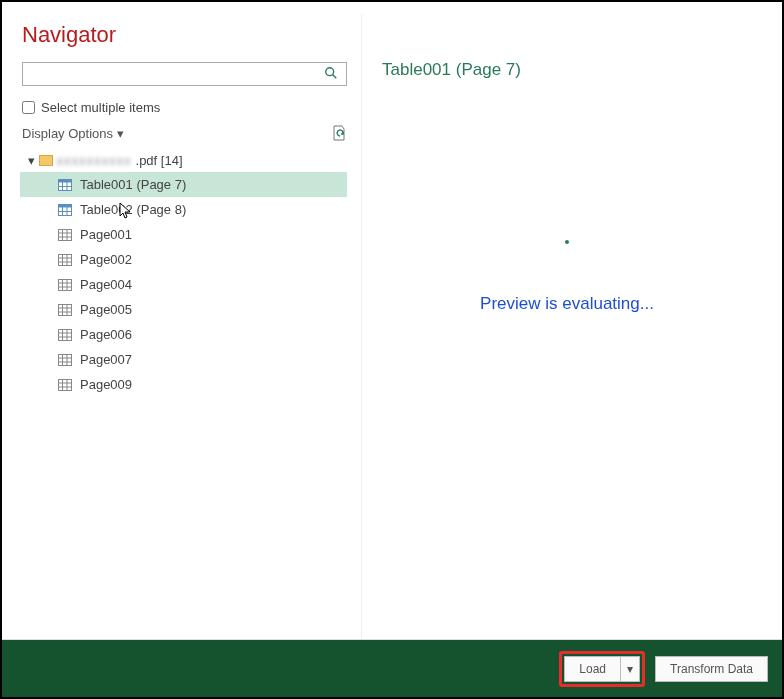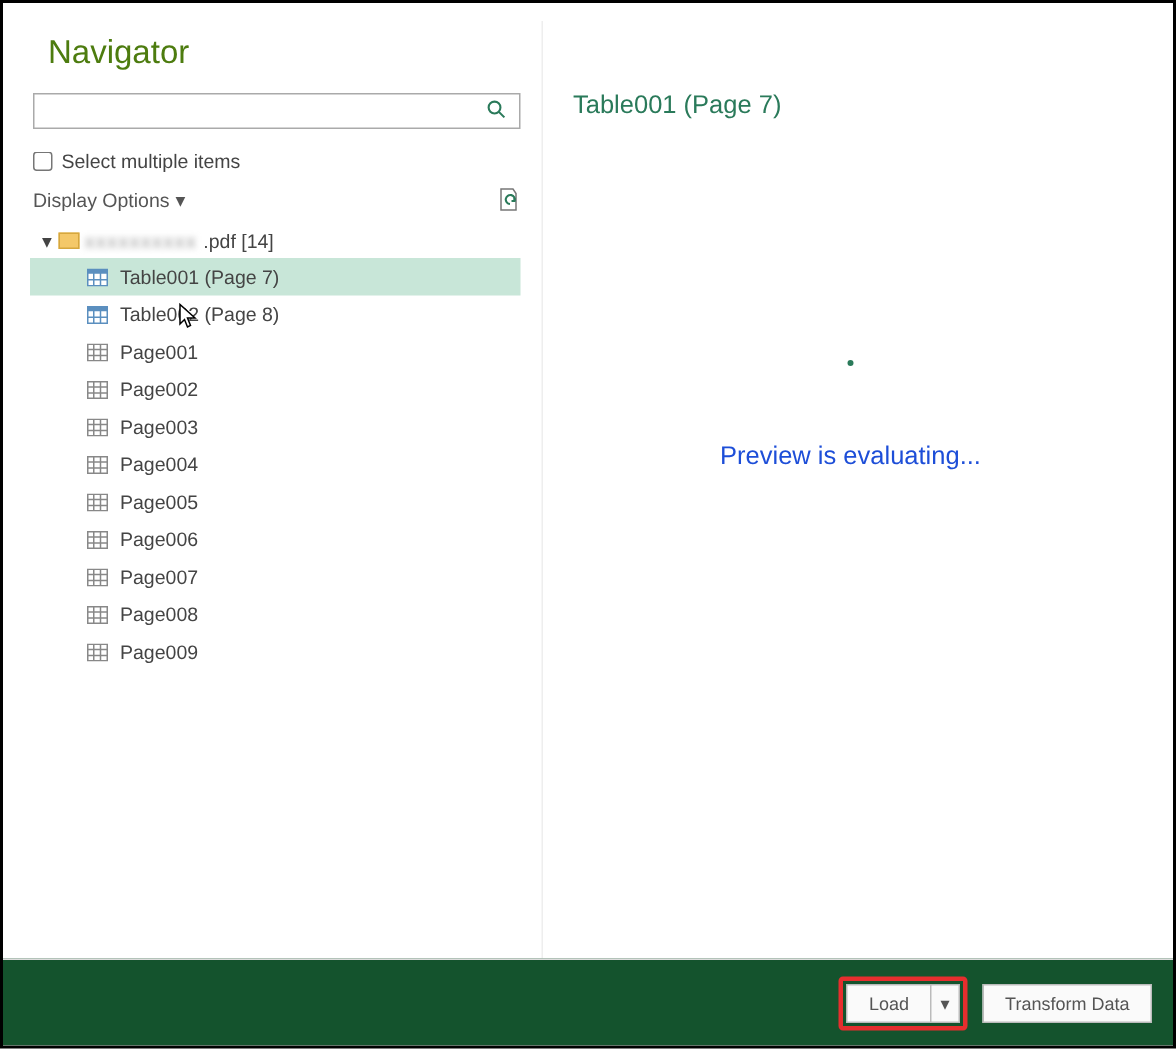--- a/index.html
+++ b/index.html
@@ -20,23 +20,23 @@
     }
     .left-panel {
       width: 342px;
       display: flex;
       flex-direction: column;
       border-right: 1px solid #eee;
       padding-right: 14px;
     }
     .title {
       font-size: 22px;
-      color: #4d7c0f;
+      color: #b91c1c;
       font-weight: 400;
-      margin: 8px 0 14px 12px;
+      margin: 8px 0 14px 2px;
     }
     .search-row {
       display: flex;
       align-items: center;
       margin: 0 0 8px 2px;
     }
     .search-box {
       flex: 1;
       border: 1px solid #aaa;
       height: 24px;
@@ -275,32 +275,20 @@
           <div class="tree-item">
             <span class="page-icon">
               <svg width="14" height="12" viewBox="0 0 14 12">
                 <rect x="0.5" y="0.5" width="13" height="11" fill="#fff" stroke="#888"></rect>
                 <line x1="4.5" y1="0.5" x2="4.5" y2="11.5" stroke="#888"></line>
                 <line x1="9" y1="0.5" x2="9" y2="11.5" stroke="#888"></line>
                 <line x1="0.5" y1="4" x2="13.5" y2="4" stroke="#888"></line>
                 <line x1="0.5" y1="8" x2="13.5" y2="8" stroke="#888"></line>
               </svg>
             </span>
-            <span>Page003</span>
-          </div>
-          <div class="tree-item">
-            <span class="page-icon">
-              <svg width="14" height="12" viewBox="0 0 14 12">
-                <rect x="0.5" y="0.5" width="13" height="11" fill="#fff" stroke="#888"></rect>
-                <line x1="4.5" y1="0.5" x2="4.5" y2="11.5" stroke="#888"></line>
-                <line x1="9" y1="0.5" x2="9" y2="11.5" stroke="#888"></line>
-                <line x1="0.5" y1="4" x2="13.5" y2="4" stroke="#888"></line>
-                <line x1="0.5" y1="8" x2="13.5" y2="8" stroke="#888"></line>
-              </svg>
-            </span>
             <span>Page004</span>
           </div>
           <div class="tree-item">
             <span class="page-icon">
               <svg width="14" height="12" viewBox="0 0 14 12">
                 <rect x="0.5" y="0.5" width="13" height="11" fill="#fff" stroke="#888"></rect>
                 <line x1="4.5" y1="0.5" x2="4.5" y2="11.5" stroke="#888"></line>
                 <line x1="9" y1="0.5" x2="9" y2="11.5" stroke="#888"></line>
                 <line x1="0.5" y1="4" x2="13.5" y2="4" stroke="#888"></line>
                 <line x1="0.5" y1="8" x2="13.5" y2="8" stroke="#888"></line>
@@ -324,32 +312,20 @@
             <span class="page-icon">
               <svg width="14" height="12" viewBox="0 0 14 12">
                 <rect x="0.5" y="0.5" width="13" height="11" fill="#fff" stroke="#888"></rect>
                 <line x1="4.5" y1="0.5" x2="4.5" y2="11.5" stroke="#888"></line>
                 <line x1="9" y1="0.5" x2="9" y2="11.5" stroke="#888"></line>
                 <line x1="0.5" y1="4" x2="13.5" y2="4" stroke="#888"></line>
                 <line x1="0.5" y1="8" x2="13.5" y2="8" stroke="#888"></line>
               </svg>
             </span>
             <span>Page007</span>
-          </div>
-          <div class="tree-item">
-            <span class="page-icon">
-              <svg width="14" height="12" viewBox="0 0 14 12">
-                <rect x="0.5" y="0.5" width="13" height="11" fill="#fff" stroke="#888"></rect>
-                <line x1="4.5" y1="0.5" x2="4.5" y2="11.5" stroke="#888"></line>
-                <line x1="9" y1="0.5" x2="9" y2="11.5" stroke="#888"></line>
-                <line x1="0.5" y1="4" x2="13.5" y2="4" stroke="#888"></line>
-                <line x1="0.5" y1="8" x2="13.5" y2="8" stroke="#888"></line>
-              </svg>
-            </span>
-            <span>Page008</span>
           </div>
           <div class="tree-item">
             <span class="page-icon">
               <svg width="14" height="12" viewBox="0 0 14 12">
                 <rect x="0.5" y="0.5" width="13" height="11" fill="#fff" stroke="#888"></rect>
                 <line x1="4.5" y1="0.5" x2="4.5" y2="11.5" stroke="#888"></line>
                 <line x1="9" y1="0.5" x2="9" y2="11.5" stroke="#888"></line>
                 <line x1="0.5" y1="4" x2="13.5" y2="4" stroke="#888"></line>
                 <line x1="0.5" y1="8" x2="13.5" y2="8" stroke="#888"></line>
               </svg>

